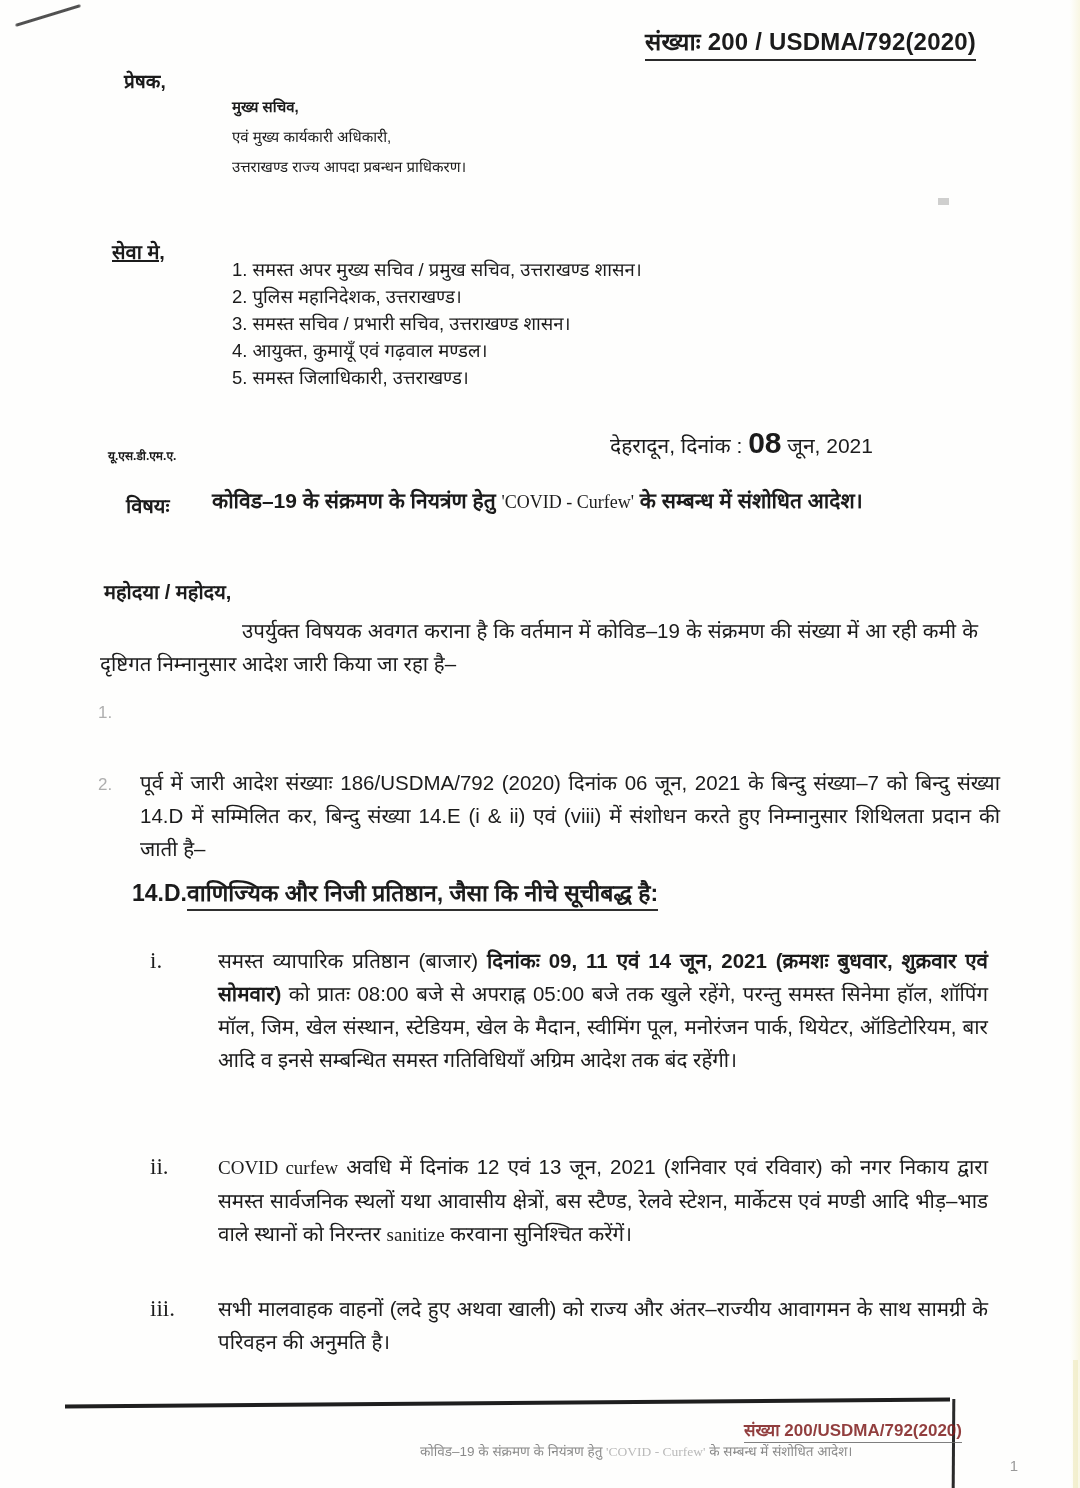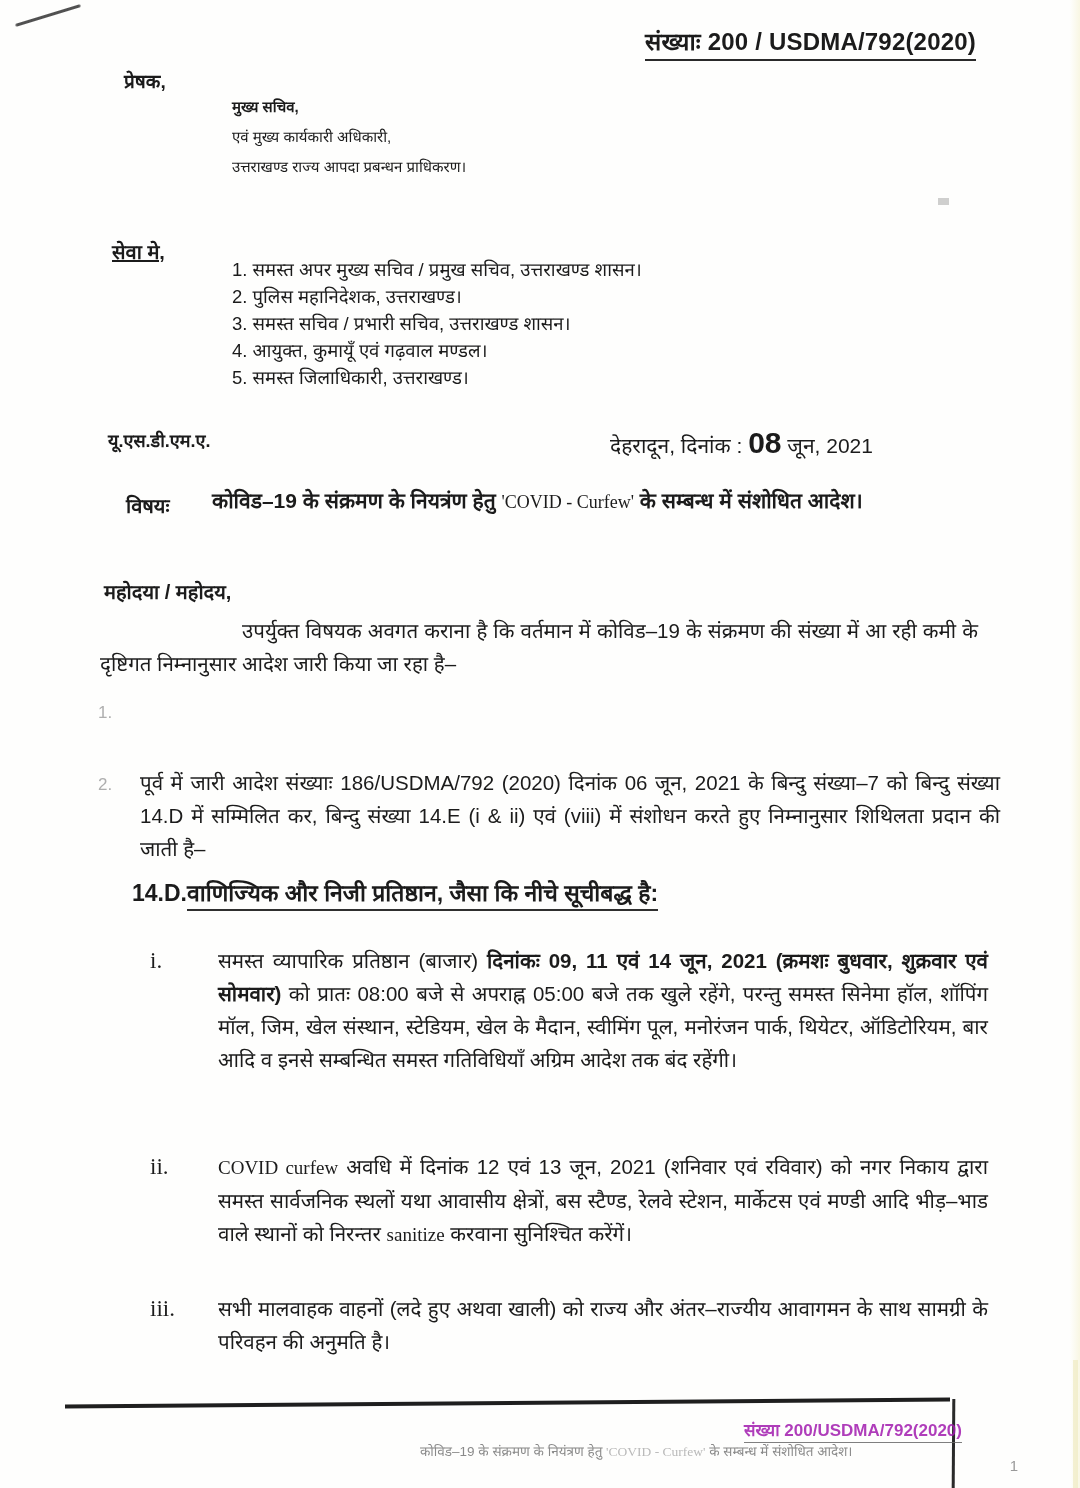--- a/index.html
+++ b/index.html
@@ -87,22 +87,22 @@
     left: 232px; top: 256px;
     font-size: 18.5px;
     line-height: 27px;
     list-style: none;
     margin: 0; padding: 0;
   }
   .to-list li { white-space: nowrap; }
 
   .usdma {
     position: absolute;
-    left: 108px; top: 428px;
-    font-size: 18px;
+    left: 108px; top: 447px;
+    font-size: 12px;
     font-weight: bold;
   }
   .place-date {
     position: absolute;
     left: 610px; top: 426px;
     font-size: 21px;
     white-space: nowrap;
   }
   .place-date .strong { font-weight: bold; font-size: 30px; }
 
@@ -208,21 +208,21 @@
     left: 952px; top: 1399px;
     width: 3px; height: 89px;
     background: #2a2a2a;
     transform: rotate(0.4deg);
   }
   .footer-ghost-no {
     position: absolute;
     right: 118px; top: 1418px;
     font-size: 17px;
     font-weight: bold;
-    color: #a21caf;
+    color: #7f1d1d;
     border-bottom: 1.5px solid #6a6a6a;
     padding-bottom: 1px;
     white-space: nowrap;
     opacity: .85;
   }
   .footer-ghost-sub {
     position: absolute;
     left: 420px; top: 1442px;
     font-size: 13.5px;
     color: #6e6e6e;

